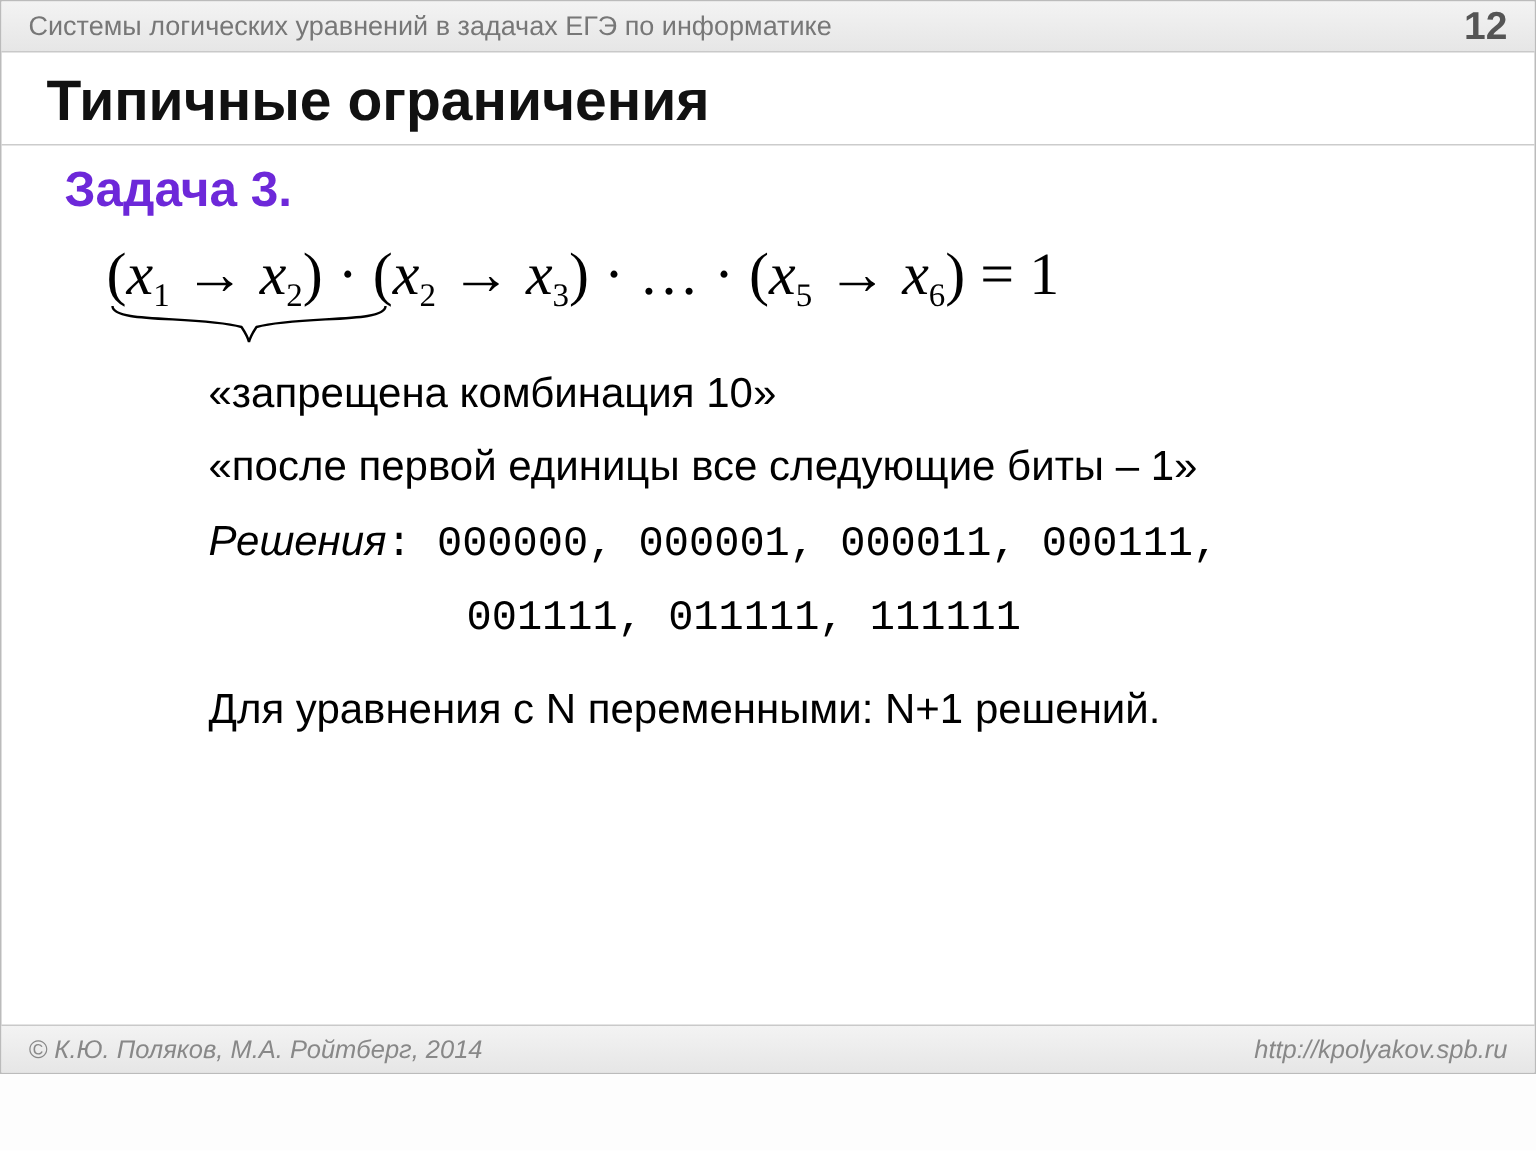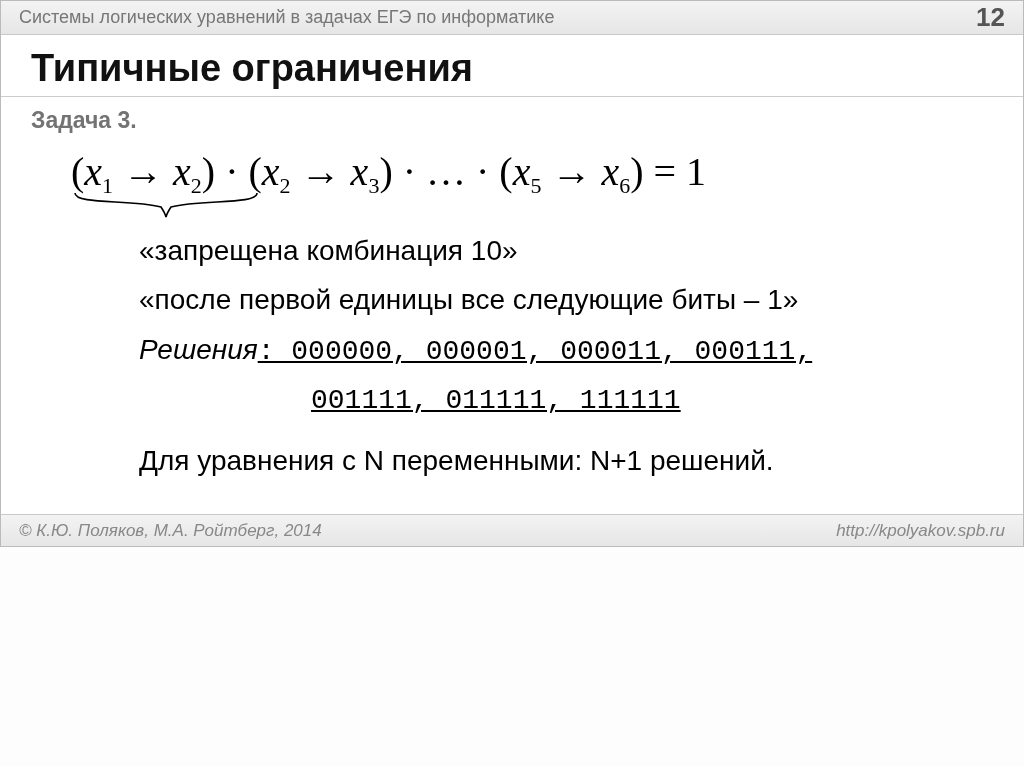--- a/index.html
+++ b/index.html
@@ -8,21 +8,21 @@
     width: 1024px;
     height: 767px;
     font-family: Arial, Helvetica, sans-serif;
     background: #fdfdfd;
     color: #000;
     overflow: hidden;
   }
   .slide {
     position: relative;
     width: 1024px;
-    height: 547px;
+    height: 716px;
     box-sizing: border-box;
     border: 1px solid #bbb;
     background: #fff;
   }
   .topbar {
     height: 34px;
     background: linear-gradient(#f3f3f3, #e6e6e6);
     border-bottom: 1px solid #c9c9c9;
     box-sizing: border-box;
     padding: 0 18px;
@@ -38,24 +38,24 @@
     color: #555;
   }
   .title {
     padding: 12px 30px 6px 30px;
     font-size: 38px;
     font-weight: bold;
     color: #111;
     border-bottom: 1px solid #ccc;
   }
   .subtitle {
-    padding: 10px 30px 10px 30px;
-    font-size: 23px;
+    padding: 10px 30px 10px 42px;
+    font-size: 33px;
     font-weight: bold;
-    color: #737373;
+    color: #6d28d9;
   }
   .equation-wrap {
     padding: 4px 70px 2px 70px;
   }
   .equation {
     font-family: "Times New Roman", Times, serif;
     font-style: italic;
     font-size: 40px;
     white-space: nowrap;
     position: relative;
@@ -81,21 +81,21 @@
     left: 0;
   }
   .body {
     padding: 6px 30px 0 90px;
     font-size: 28px;
     line-height: 1.55;
     margin-left: 48px;
   }
   .body .quote { display: block; margin-bottom: 6px; }
   .solutions-label { font-style: italic; }
-  .mono { font-family: "Courier New", monospace; text-decoration: underline; }
+  .mono { font-family: "Courier New", monospace; }
   .sol-line2 { padding-left: 172px; display: block; }
   .general { margin-top: 16px; }
   .footer {
     position: absolute;
     bottom: 0;
     left: 0;
     right: 0;
     height: 32px;
     background: linear-gradient(#f3f3f3, #e6e6e6);
     border-top: 1px solid #c9c9c9;

